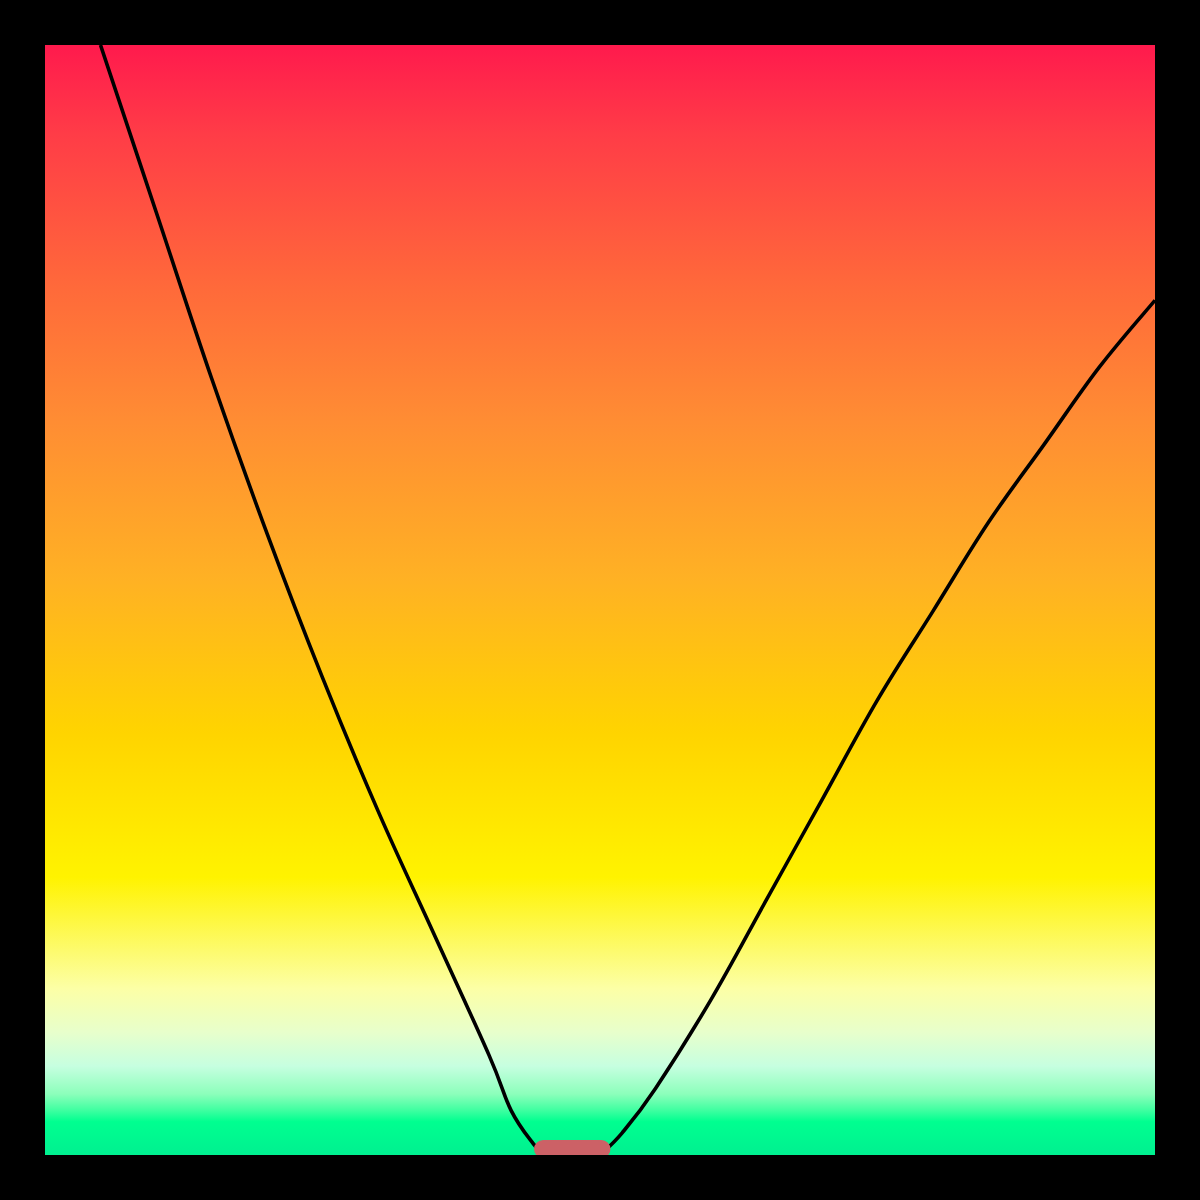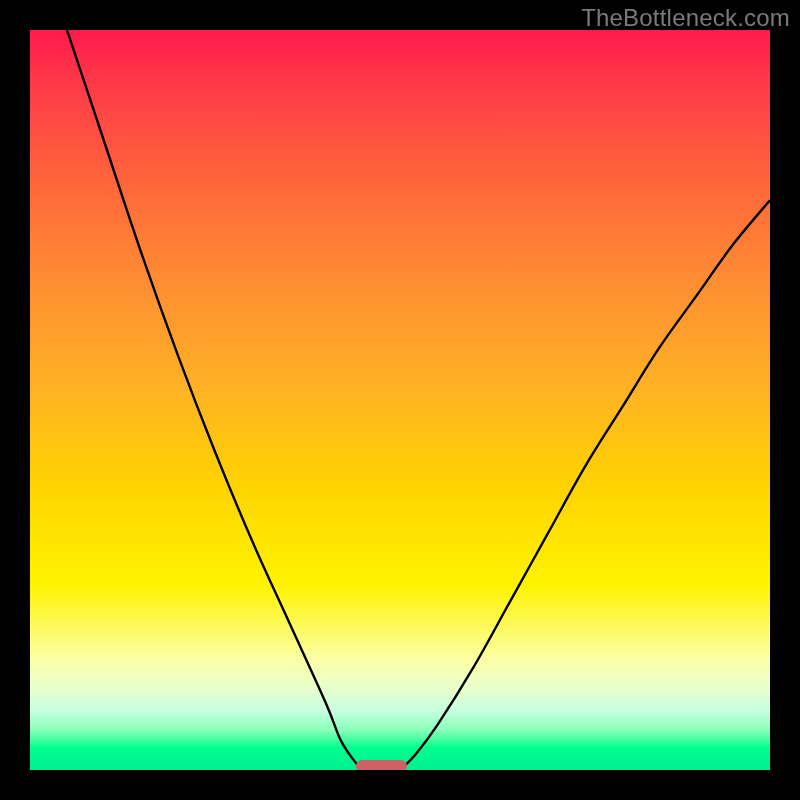--- a/index.html
+++ b/index.html
@@ -81,14 +81,13 @@
     <div class="gradient"></div>
 
     <svg class="curves" viewBox="0 0 740 740" preserveAspectRatio="none">
       <path id="left-curve" class="curve" d="M 37 0 C 43.66 19.98 60.68 71.03999999999999 74 111 C 87.32 150.96 97.68 183.372 111 222 C 124.32 260.628 134.68 289.63599999999997 148 325.59999999999997 C 161.32 361.56399999999996 171.68 388.5 185 421.8 C 198.32 455.1 208.68 479.96400000000006 222 510.6 C 235.32 541.236 245.68 562.696 259 592 C 272.32 621.304 286.676 652.088 296 673.4 C 305.324 694.712 305.472 699.7439999999999 310.8 710.4 C 316.12800000000004 721.056 321.60400000000004 727.272 325.6 732.6 C 329.596 737.928 331.668 738.668 333 740"></path>
       <path id="right-curve" class="curve" d="M 370 740 C 372.664 737.336 378.14 733.192 384.8 725.2 C 391.46000000000004 717.2080000000001 396.34400000000005 711.5840000000001 407.00000000000006 695.6 C 417.65600000000006 679.616 430.68 659.044 444 636.4 C 457.32 613.756 467.68 593.776 481 569.8 C 494.32 545.824 504.68 527.1759999999999 518 503.2 C 531.32 479.224 541.68 459.244 555 436.6 C 568.32 413.956 578.68 398.71200000000005 592 377.40000000000003 C 605.32 356.088 615.68 338.18000000000006 629 318.20000000000005 C 642.32 298.22 652.68 285.048 666 266.4 C 679.32 247.75199999999998 689.68 231.91600000000003 703 214.60000000000002 C 716.32 197.28400000000002 733.34 178.19199999999995 740 170.19999999999993"></path>
     </svg>
 
     <div id="marker" class="marker" style="left: 325.6px; width: 51.8px; bottom: -2px;"></div>
   </div>
 
-  <div class="watermark">TheBottleneck.com</div>
 </div>
 
 </body></html>

